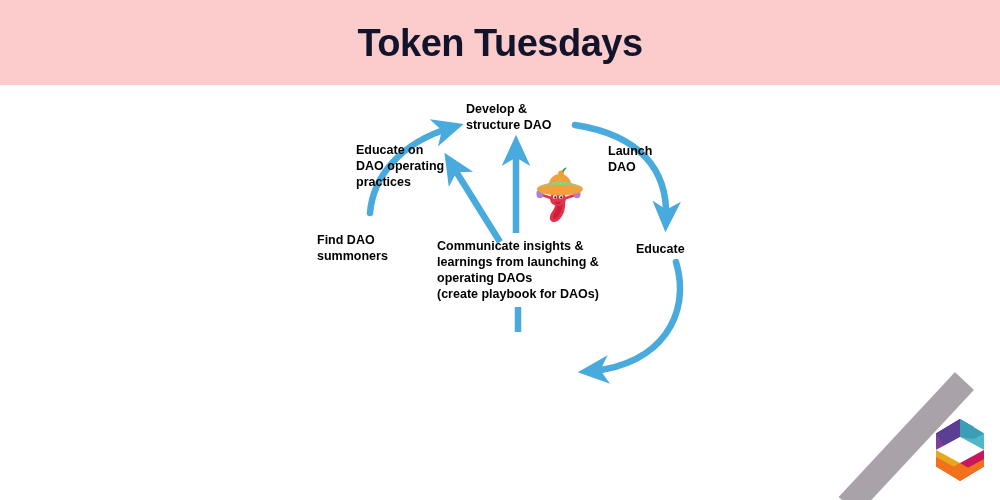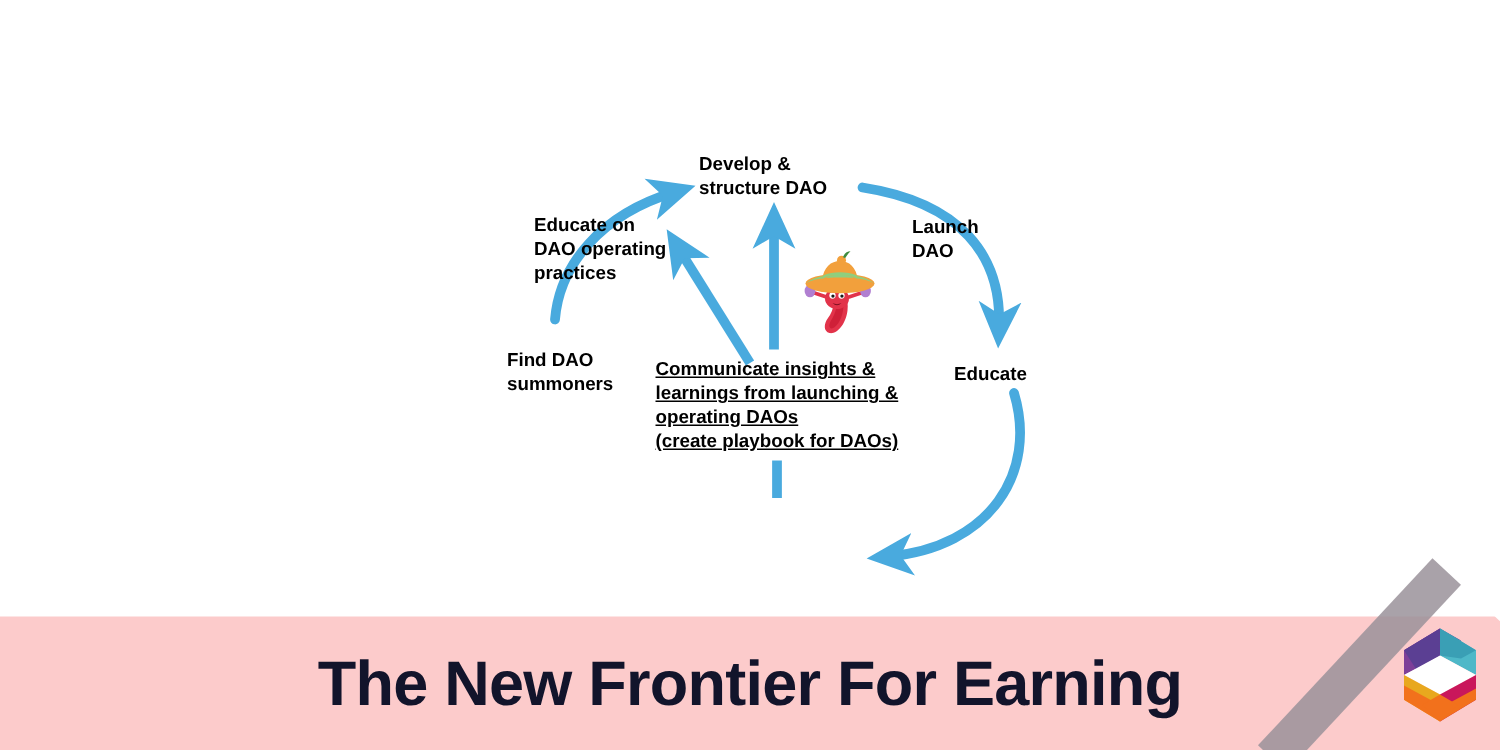--- a/index.html
+++ b/index.html
@@ -69,22 +69,22 @@
     color: #000000;
     font-family: "Liberation Sans", sans-serif;
     font-weight: bold;
     font-size: 12.5px;
     line-height: 1.28;
     white-space: pre-line;
   }
   #node-develop    { left: 466px; top: 16px; }
   #node-educate    { left: 356px; top: 57px; }
   #node-launch     { left: 608px; top: 58px; }
-  #node-find       { left: 317px; top: 147px; margin-left: 21px; }
-  #node-communicate{ left: 437px; top: 153px; text-decoration: underline; }
+  #node-find       { left: 317px; top: 147px; }
+  #node-communicate{ left: 437px; top: 153px; }
   #node-measure    { left: 636px; top: 156px; }
   #node-operating  { left: 511px; top: 261px; }
 
   
   #mascot {
     position: absolute;
     left: 528px;
     top: 80px;
     width: 66px;
     height: 66px;
@@ -118,20 +118,23 @@
     top: 417px;
     width: 52px;
     height: 66px;
   }
 </style>
 </head>
 <body>
 
 <div id="slide">
 
+  <div class="banner" id="banner-top">
+    <div class="banner-title" id="title-top">Token Tuesdays</div>
+  </div>
 
   <div id="diagram">
 
     <svg id="diagram-svg" width="1000" height="326" viewBox="0 0 1000 326">
       <defs>
         <marker id="ah" markerWidth="5" markerHeight="5" refX="2.6" refY="2.5" orient="auto" markerUnits="strokeWidth">
           <path d="M0,0.3 L4.8,2.5 L0,4.7 L1.3,2.5 Z" fill="#49AADE"></path>
         </marker>
       </defs>
 
@@ -188,23 +191,20 @@
 
       <ellipse cx="32" cy="24" rx="23" ry="6.5" fill="#f2a03c"></ellipse>
       <path d="M9,24 C14,20 22,18 32,18 C42,18 50,20 55,24 C50,21 42,20 32,20 C22,20 14,21 9,24 Z" fill="#8fcf7e"></path>
       <path d="M20,22 C21,13 26,9 32,9 C38,9 43,13 44,22 C40,19 36,18 32,18 C28,18 24,19 20,22 Z" fill="#f2a03c"></path>
       <path d="M20,21 C24,19 28,18.4 32,18.4 C36,18.4 40,19 44,21 L43.4,18.6 C40,17 36,16.5 32,16.5 C28,16.5 24,17 20.6,18.6 Z" fill="#8fcf7e"></path>
       <circle cx="33" cy="8.5" r="3" fill="#f2a03c"></circle>
       <path d="M34,6.5 C35,3.5 37,2.5 39,2.5 C37.5,4 36.5,5.5 35.5,7 Z" fill="#3f8c3f"></path>
     </svg>
   </div>
 
-  <div class="banner" id="banner-bottom">
-    <div class="banner-title" id="title-bottom">The New Frontier For Earning</div>
-  </div>
 
   <div id="corner-stripe"></div>
   <div id="corner-mask"></div>
 
   <svg id="brand-logo" viewBox="0 0 52 66">
 
     <polygon points="26,2 26,20 10,29 2,17 2,17 2,16.5" fill="#7d3f98"></polygon>
     <polygon points="2,16.5 2,33 10,29 26,20 26,2" fill="#7d3f98"></polygon>
 
     <polygon points="26,2 40,10 26,20" fill="#3f4b9b"></polygon>

